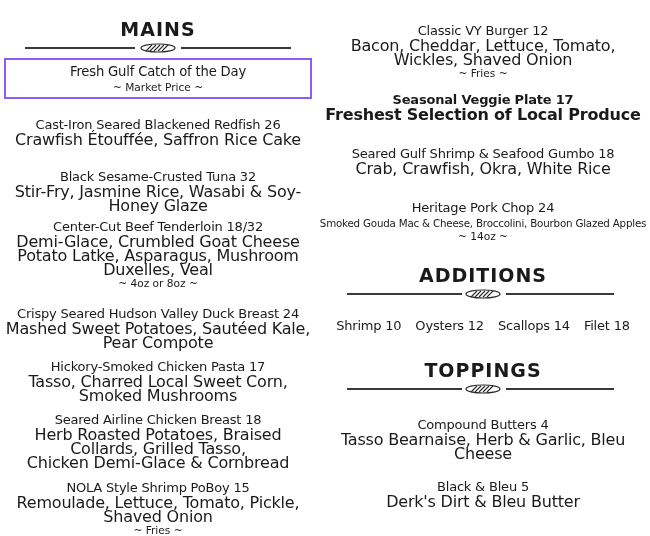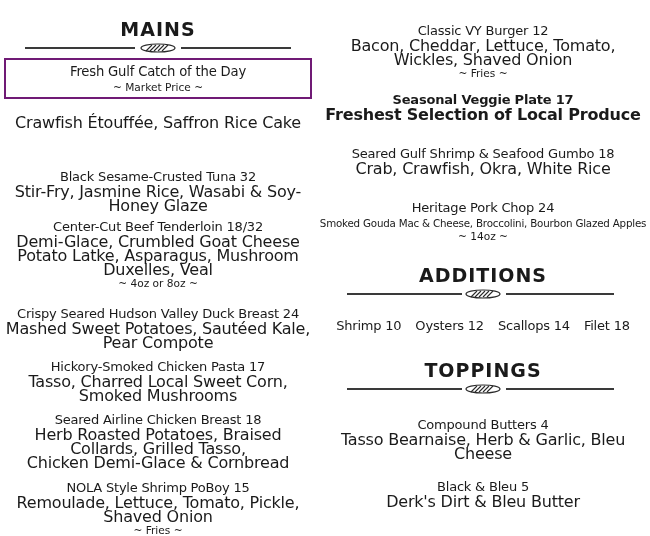--- a/index.html
+++ b/index.html
@@ -18,21 +18,21 @@
   .divider .line {
     position: absolute; top: 5px; height: 1.5px; background: #3a3a3a;
   }
   .divider svg { position: absolute; top: 0; }
   .item { position: absolute; text-align: center; width: 100%; }
   .item .name { font-size: 13px; line-height: 17px; letter-spacing: -0.2px; }
   .item .desc { font-size: 16px; line-height: 14px; letter-spacing: -0.2px; }
   .item .note { font-size: 10.6px; line-height: 13px; }
   .boxed {
     position: absolute; left: 4px; top: 58px; width: 304px; height: 37px;
-    border: 2px solid #701a75; text-align: center;
+    border: 2px solid #8b5cf6; text-align: center;
   }
   .boxed .name { font-size: 13.2px; line-height: 17px; margin-top: 3px; letter-spacing: -0.2px; }
   .boxed .note { font-size: 10.6px; line-height: 14px; }
   .additions-row {
     position: absolute; top: 318px; left: 318px; width: 330px;
     text-align: center; font-size: 13px; letter-spacing: -0.2px;
   }
   .additions-row span { margin: 0 5px; }
 </style>
 </head>
@@ -49,20 +49,21 @@
   <div class="line" style="left:181px; width:110px;"></div>
 </div>
 
 <div class="boxed">
   <div class="name">Fresh Gulf Catch of the Day</div>
   <div class="note">~ Market Price ~</div>
 </div>
 
 <div class="col left" style="top:0; height:536px;">
   <div class="item" style="top:116px;">
+    <div class="name">Cast-Iron Seared Blackened Redfish  26</div>
     <div class="desc">Crawfish Étouffée, Saffron Rice Cake</div>
   </div>
   <div class="item" style="top:168px;">
     <div class="name">Black Sesame-Crusted Tuna  32</div>
     <div class="desc">Stir-Fry, Jasmine Rice, Wasabi &amp; Soy-Honey Glaze</div>
   </div>
   <div class="item" style="top:218px;">
     <div class="name">Center-Cut Beef Tenderloin  18/32</div>
     <div class="desc">Demi-Glace, Crumbled Goat Cheese</div>
     <div class="desc">Potato Latke, Asparagus, Mushroom Duxelles, Veal</div>

